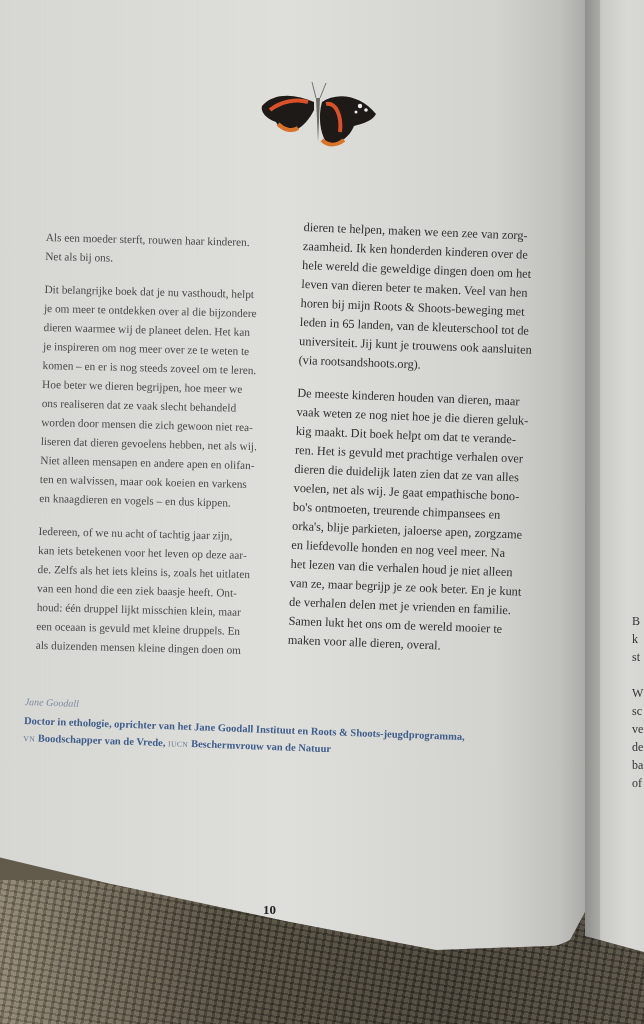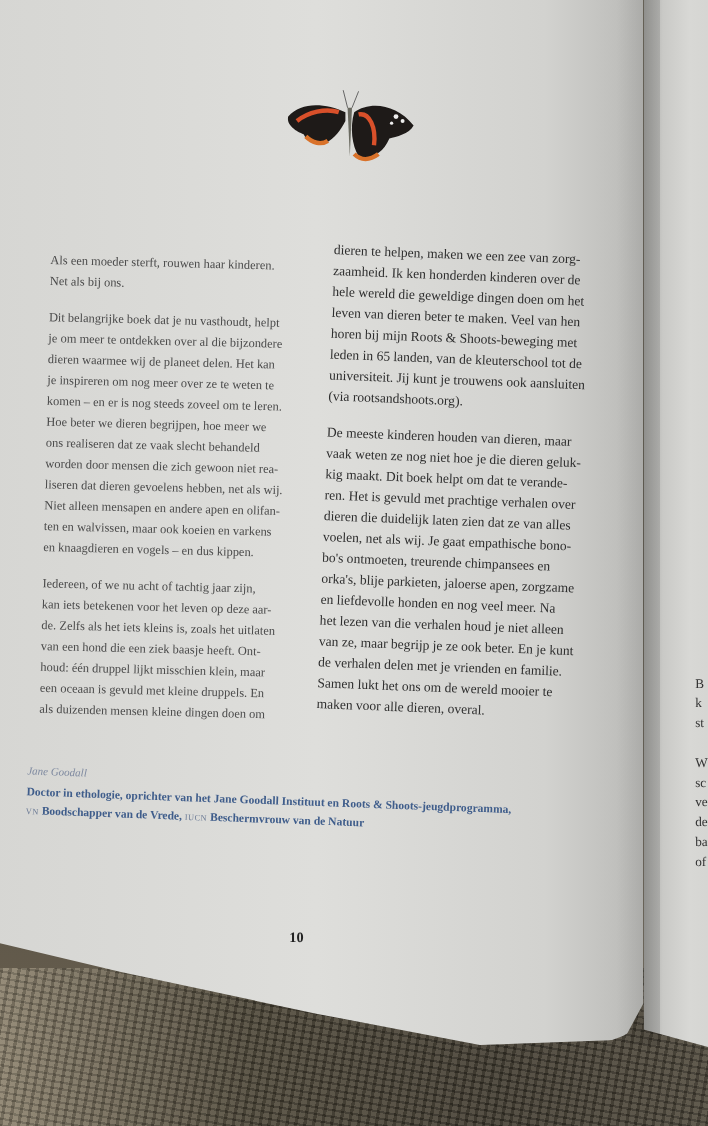--- a/index.html
+++ b/index.html
@@ -36,21 +36,21 @@
     transform-origin: left top;
   }
   .col-left { left:46px; top:228px; width:250px; transform: rotate(1.4deg); color:#4a4a4a; font-size:11.3px; }
   .col-right { left:304px; top:218px; width:285px; transform: rotate(2.2deg); color:#2e2e2e; }
   .col p { margin:0 0 14px 0; }
   .col .line { display:block; white-space:nowrap; }
   .sig { position:absolute; left:25px; top:696px; width:560px; transform: rotate(2.1deg); transform-origin:left top; }
   .sig .name { font-style:italic; color:#7f8aa0; font-size:10px; display:block; margin-bottom:5px; }
   .sig .role { color:#3f5d8b; font-size:10.5px; font-weight:bold; display:block; line-height:17px; white-space:nowrap; }
   .sig .small { font-size:7.5px; font-weight:normal; letter-spacing:0.5px; color:#6b7a95; }
-  .pagenum { position:absolute; left:263px; top:844px; font-size:13px; color:#222; font-weight:bold; }
+  .pagenum { position:absolute; left:263px; top:902px; font-size:13px; color:#222; font-weight:bold; }
   .right-peek { position:absolute; left:632px; top:612px; color:#333; font-size:12px; line-height:18px; }
   .right-peek span { display:block; }
   .right-peek .gap { height:18px; }
 </style>
 </head>
 <body>
 
 <div class="carpet"></div>
 <div class="page-right"></div>
 <div class="page-main"></div>

